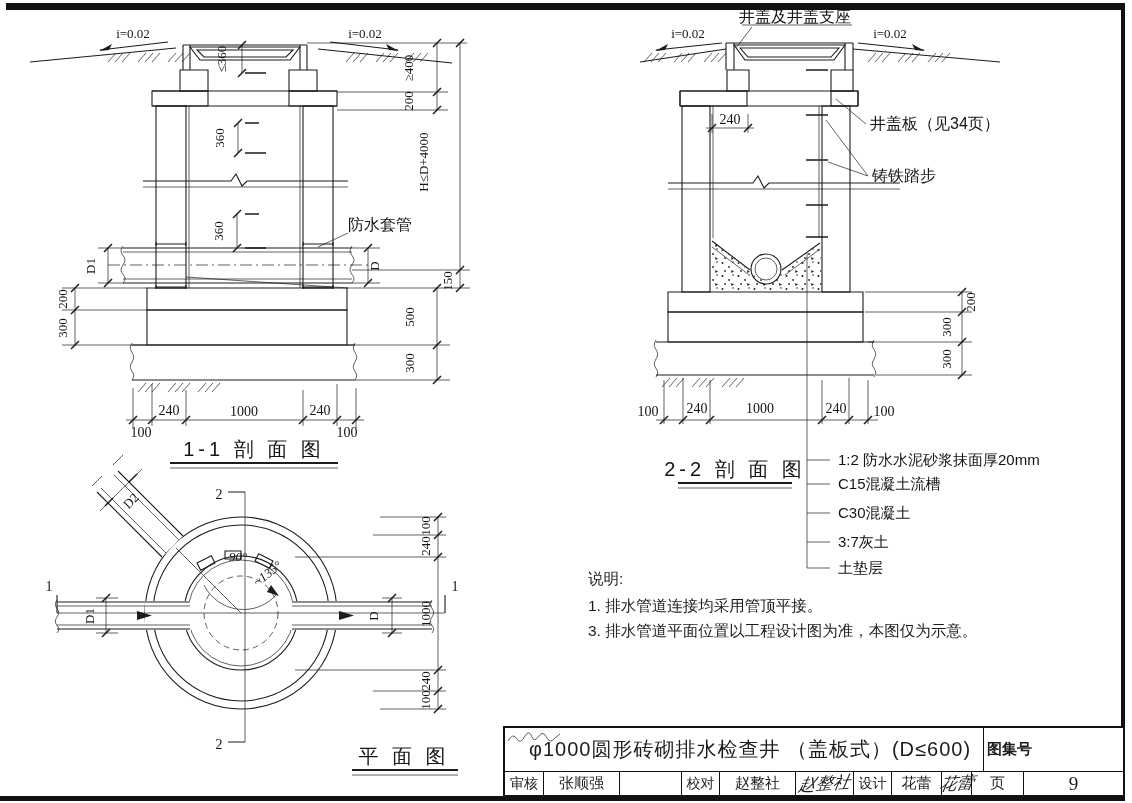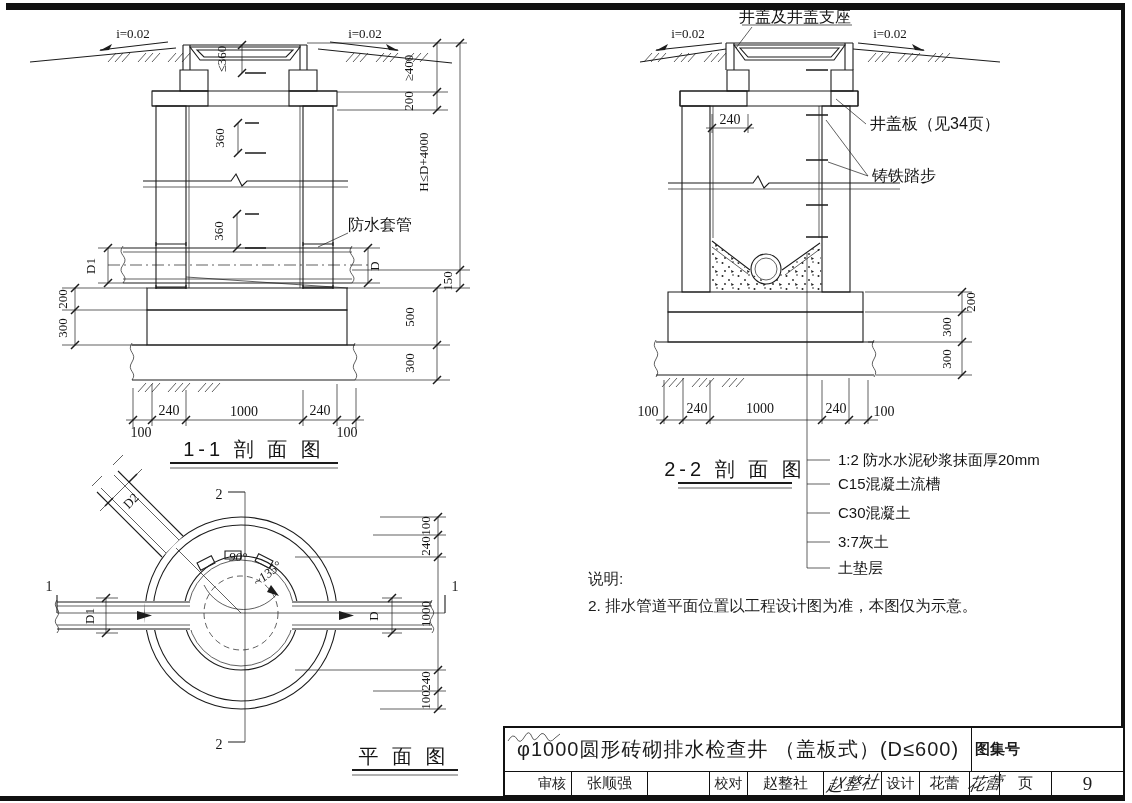--- a/index.html
+++ b/index.html
@@ -19,22 +19,22 @@
   .cjk{font-size:16px;font-family:"Liberation Sans",sans-serif;}
   .cjks{font-size:15px;font-family:"Liberation Sans",sans-serif;}
   .ttl{font-size:20px;font-family:"Liberation Sans",sans-serif;letter-spacing:4px;}
   .mid{text-anchor:middle;}
   
   #notes{position:absolute;left:588px;top:566px;width:430px;font-size:15.5px;line-height:25px;}
   #notes .h{margin-bottom:2px;}
   
   #tb{position:absolute;left:503px;top:726px;width:622px;height:71px;border:2.5px solid #111;
       box-sizing:border-box;background:#fff;display:flex;flex-direction:column;}
-  #tb .r1{display:flex;height:43px;border-bottom:1.5px solid #111;}
-  #tb .r2{display:flex;flex:1;padding-left:28px;}
+  #tb .r1{display:flex;height:43px;border-bottom:1.5px solid #111;padding-left:12px;}
+  #tb .r2{display:flex;flex:1;}
   #tb .c{display:flex;align-items:center;justify-content:center;box-sizing:border-box;
          border-left:1.5px solid #111;overflow:visible;white-space:nowrap;}
   #tb .c:first-child{border-left:none;}
   .tbtitle{width:466px;font-size:20px;letter-spacing:1px;}
   .atlaslbl{width:52px;font-size:15px;font-weight:bold;}
   .atlasno{flex:1;font-family:"Liberation Serif",serif;font-size:21px;letter-spacing:1px;}
   .f38{width:38px;font-size:14px;}
   .f76{width:76px;font-size:15px;text-align:right;}
   .f62{width:62px;}
   .f58{width:58px;}
@@ -303,21 +303,22 @@
       <text class="dim mid" transform="translate(430,700) rotate(-90)">100</text>
 
       <text class="ttl mid" x="404" y="763">平 面 图</text>
       <path class="thk" d="M352,770 H458"></path>
         <path class="thin" d="M352,775 H458"></path>
     </g>
   </svg>
 
   <div id="notes">
     <div class="h">说明:</div>
-    <div>2. 排水管道平面位置以工程设计图为准，本图仅为示意。</div>
+    <div>1. 排水管道连接均采用管顶平接。</div>
+    <div>3. 排水管道平面位置以工程设计图为准，本图仅为示意。</div>
   </div>
 
   <div id="tb">
     <div class="r1">
       <div class="c tbtitle">φ1000圆形砖砌排水检查井 （盖板式）(D≤600)</div>
       <div class="c atlaslbl">图集号</div>
     </div>
     <div class="r2">
       <div class="c f38">审核</div>
       <div class="c f76">张顺强</div>

